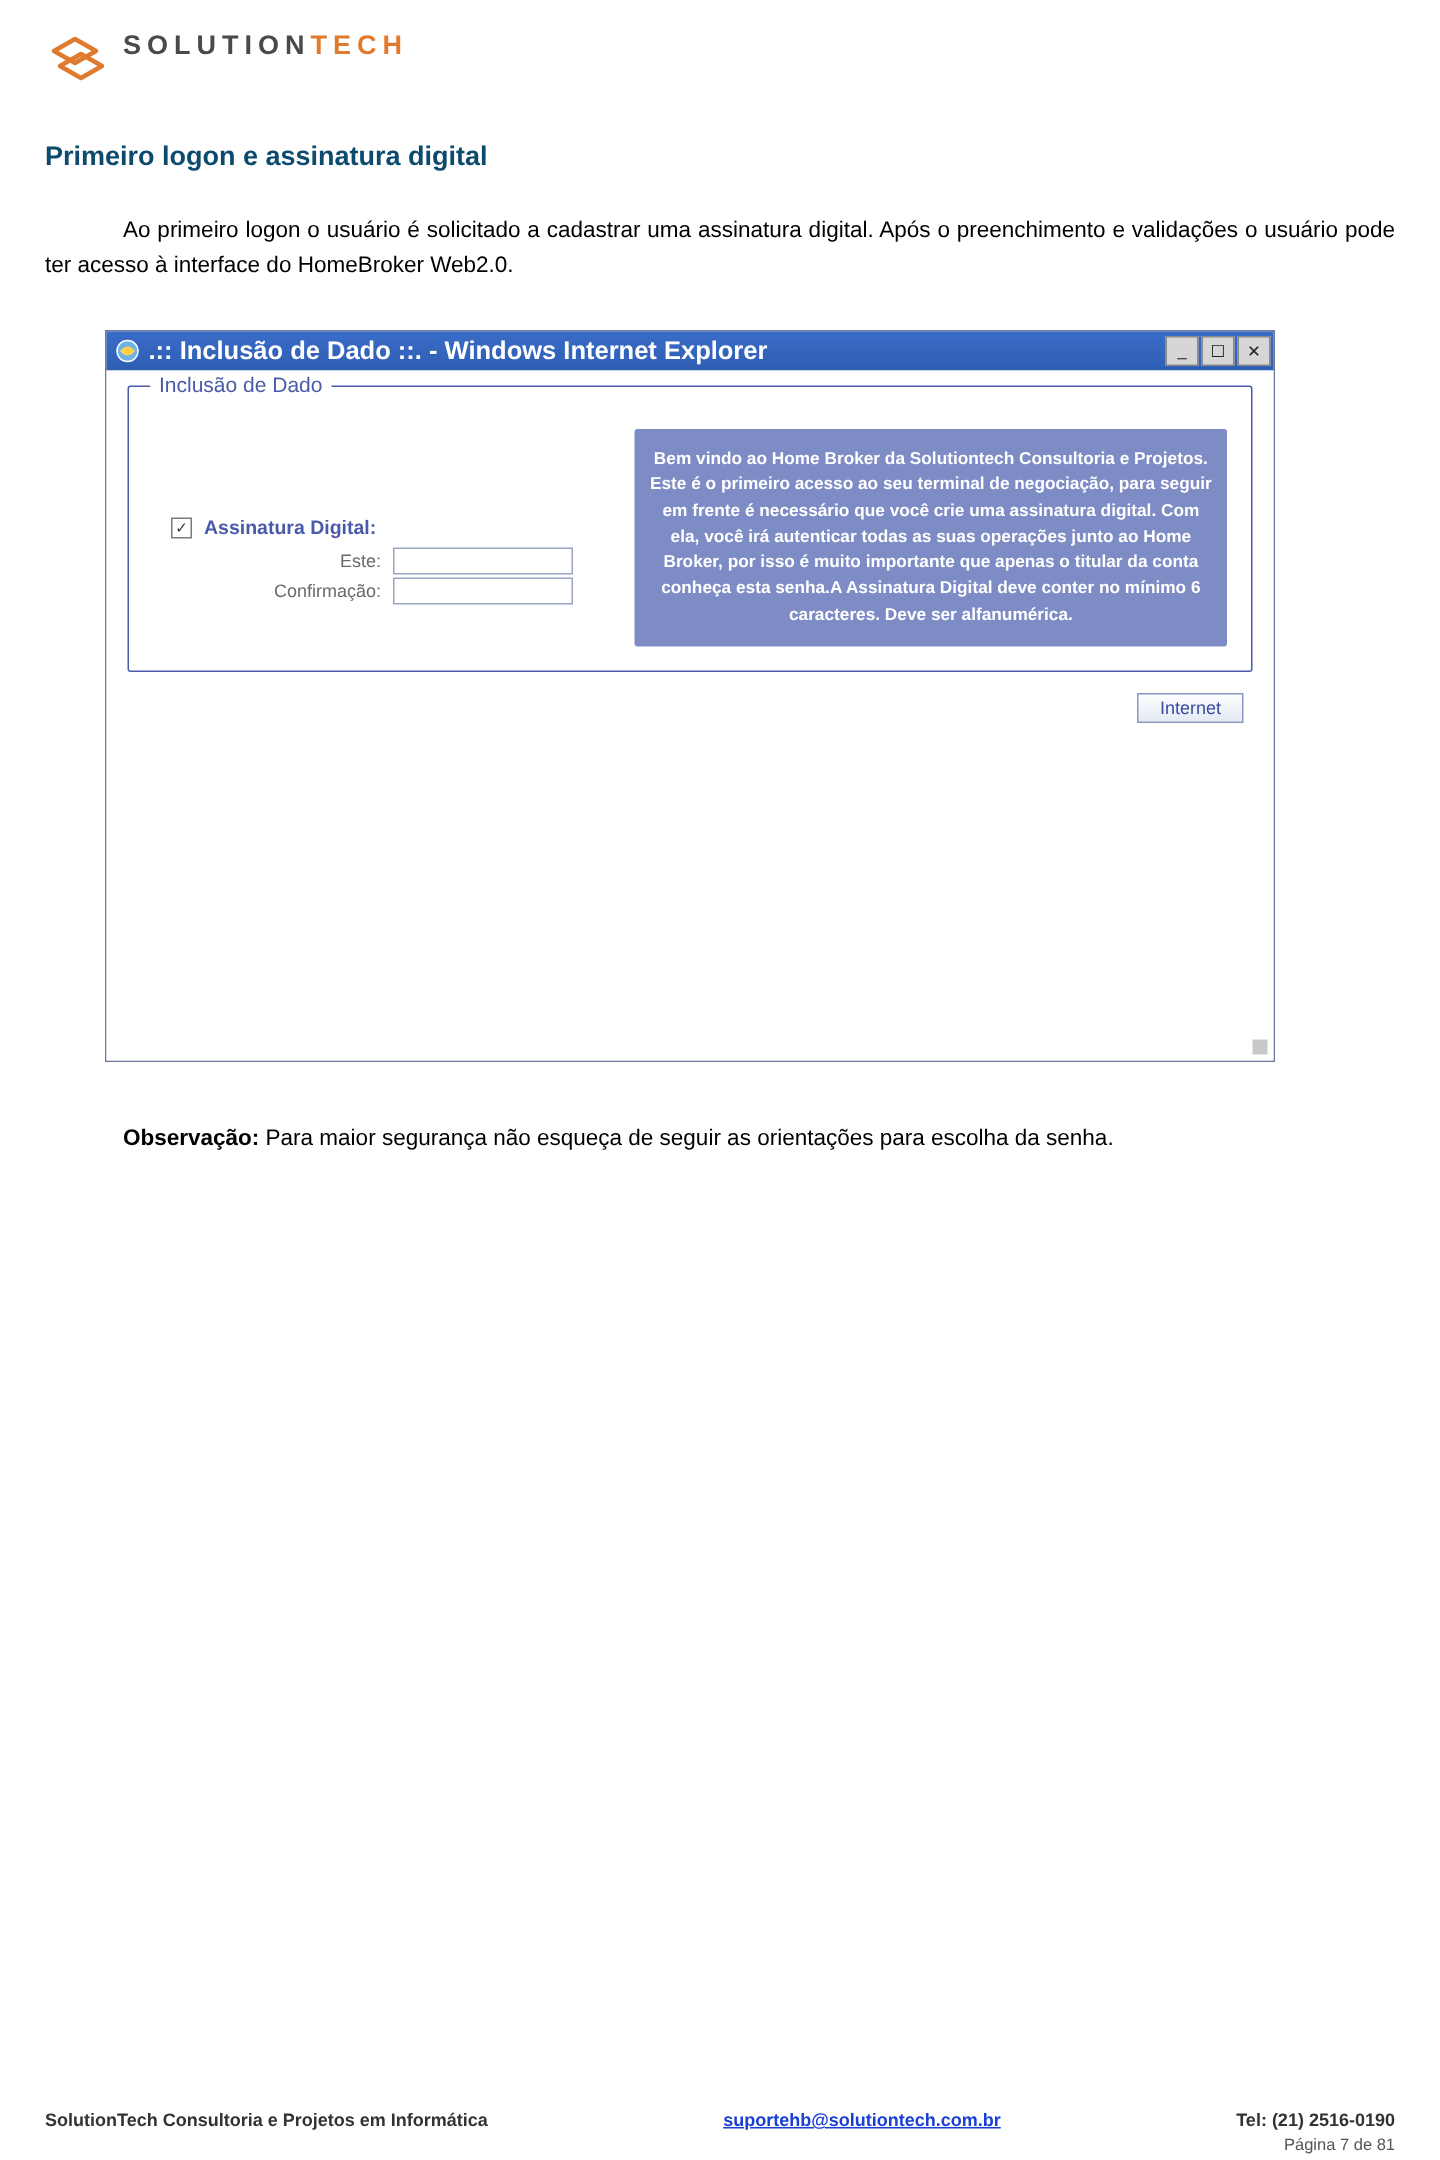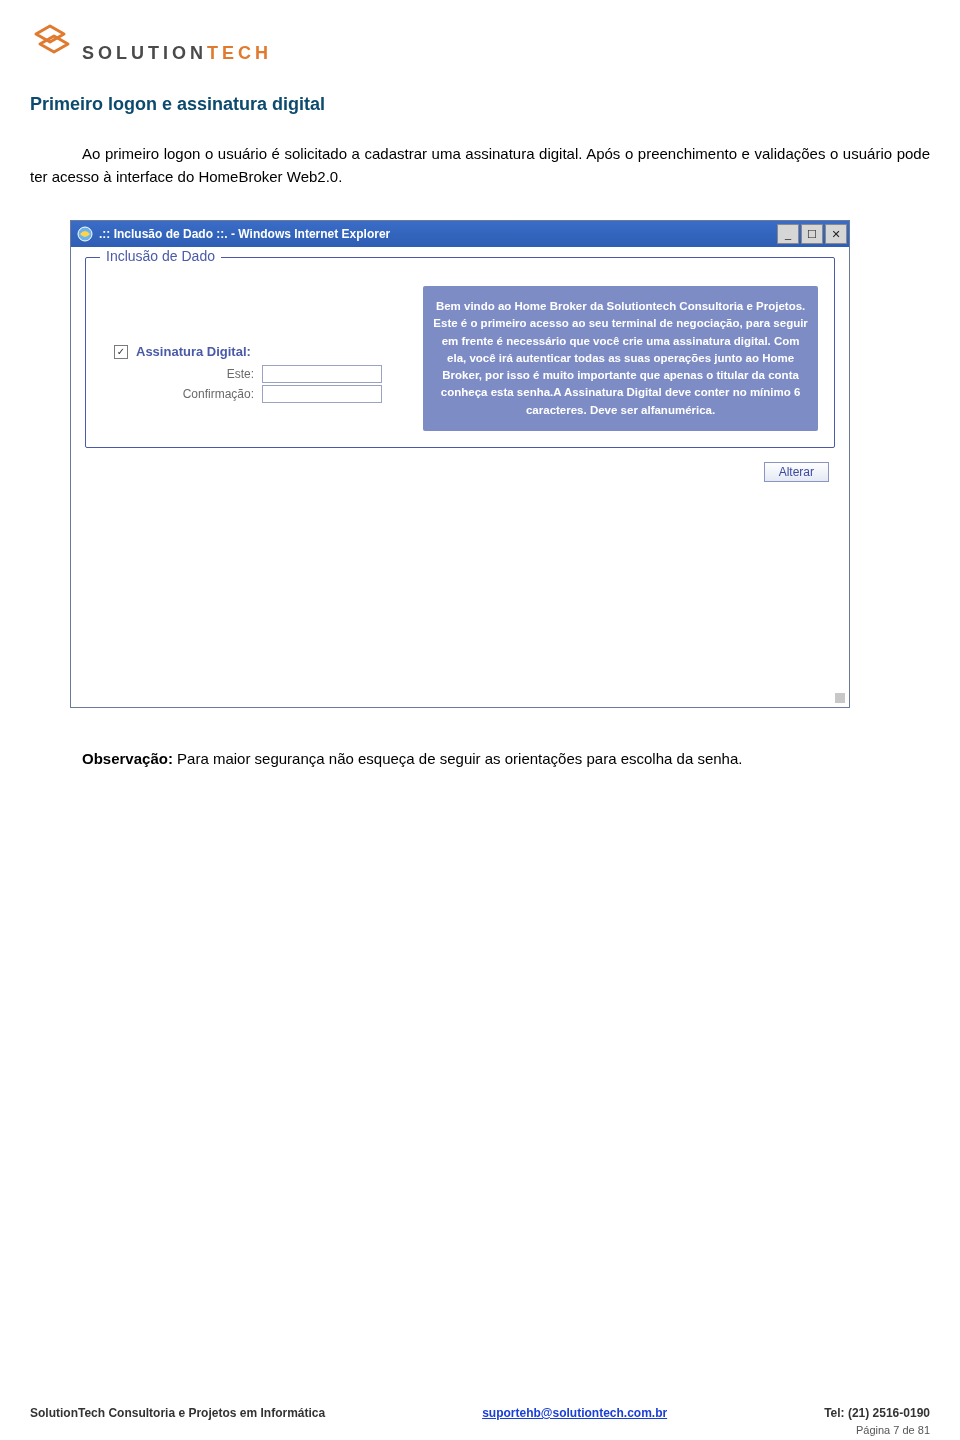--- a/index.html
+++ b/index.html
@@ -5,21 +5,21 @@
   * { box-sizing: border-box; margin: 0; padding: 0; }
   body {
     font-family: Verdana, Arial, sans-serif;
     background: #fff;
     width: 960px;
     height: 1440px;
     position: relative;
     padding: 20px 30px 0 30px;
   }
   
-  .logo { display: flex; align-items: flex-end; gap: 8px; margin-bottom: 30px; }
+  .logo { display: flex; align-items: flex-start; gap: 8px; margin-bottom: 30px; }
   .logo-mark { width: 44px; height: 44px; position: relative; }
   .logo-mark svg { width: 44px; height: 44px; }
   .logo-text { font-family: Arial, sans-serif; font-size: 18px; font-weight: bold; letter-spacing: 4px; color: #4a4a4a; }
   .logo-text .accent { color: #e07a2e; }
 
   h1 {
     font-family: Verdana, sans-serif;
     font-size: 18px;
     font-weight: bold;
     color: #0c4a6e;
@@ -48,21 +48,21 @@
   }
   .ie-titlebar {
     background: linear-gradient(#3a6dc8, #2e5db3);
     color: #fff;
     display: flex;
     align-items: center;
     padding: 2px 2px 2px 6px;
     height: 26px;
   }
   .ie-icon { width: 16px; height: 16px; margin-right: 6px; }
-  .ie-title { flex: 1; font-weight: bold; font-size: 12px; }
+  .ie-title { flex: 1; font-weight: bold; font-size: 17px; }
   .win-btns { display: flex; gap: 2px; }
   .win-btn {
     width: 22px; height: 20px;
     background: #d6d6d6;
     border: 1px solid #888;
     display: flex; align-items: center; justify-content: center;
     font-family: Arial; font-size: 11px; color: #222;
   }
   .ie-body {
     background: #fff;
@@ -279,21 +279,21 @@
             <input class="txt" type="password" style="">
           </div>
         </div>
 
         <div class="welcome-box">Bem vindo ao Home Broker da Solutiontech Consultoria e Projetos. Este é o primeiro acesso ao seu terminal de negociação, para seguir em frente é necessário que você crie uma assinatura digital. Com ela, você irá autenticar todas as suas operações junto ao Home Broker, por isso é muito importante que apenas o titular da conta conheça esta senha.A Assinatura Digital deve conter no mínimo 6 caracteres. Deve ser alfanumérica.</div>
       </div>
 
     </div>
 
     <div class="btn-row">
-      <button class="btn-alterar">Alterar</button>
+      <button class="btn-alterar">Internet</button>
     </div>
 
     <div class="scroll-dot"></div>
   </div>
 </div>
 
 <p class="obs">
   <b>Observação:</b><span> Para maior segurança não esqueça de seguir as orientações para escolha da senha.</span>
 </p>
 

